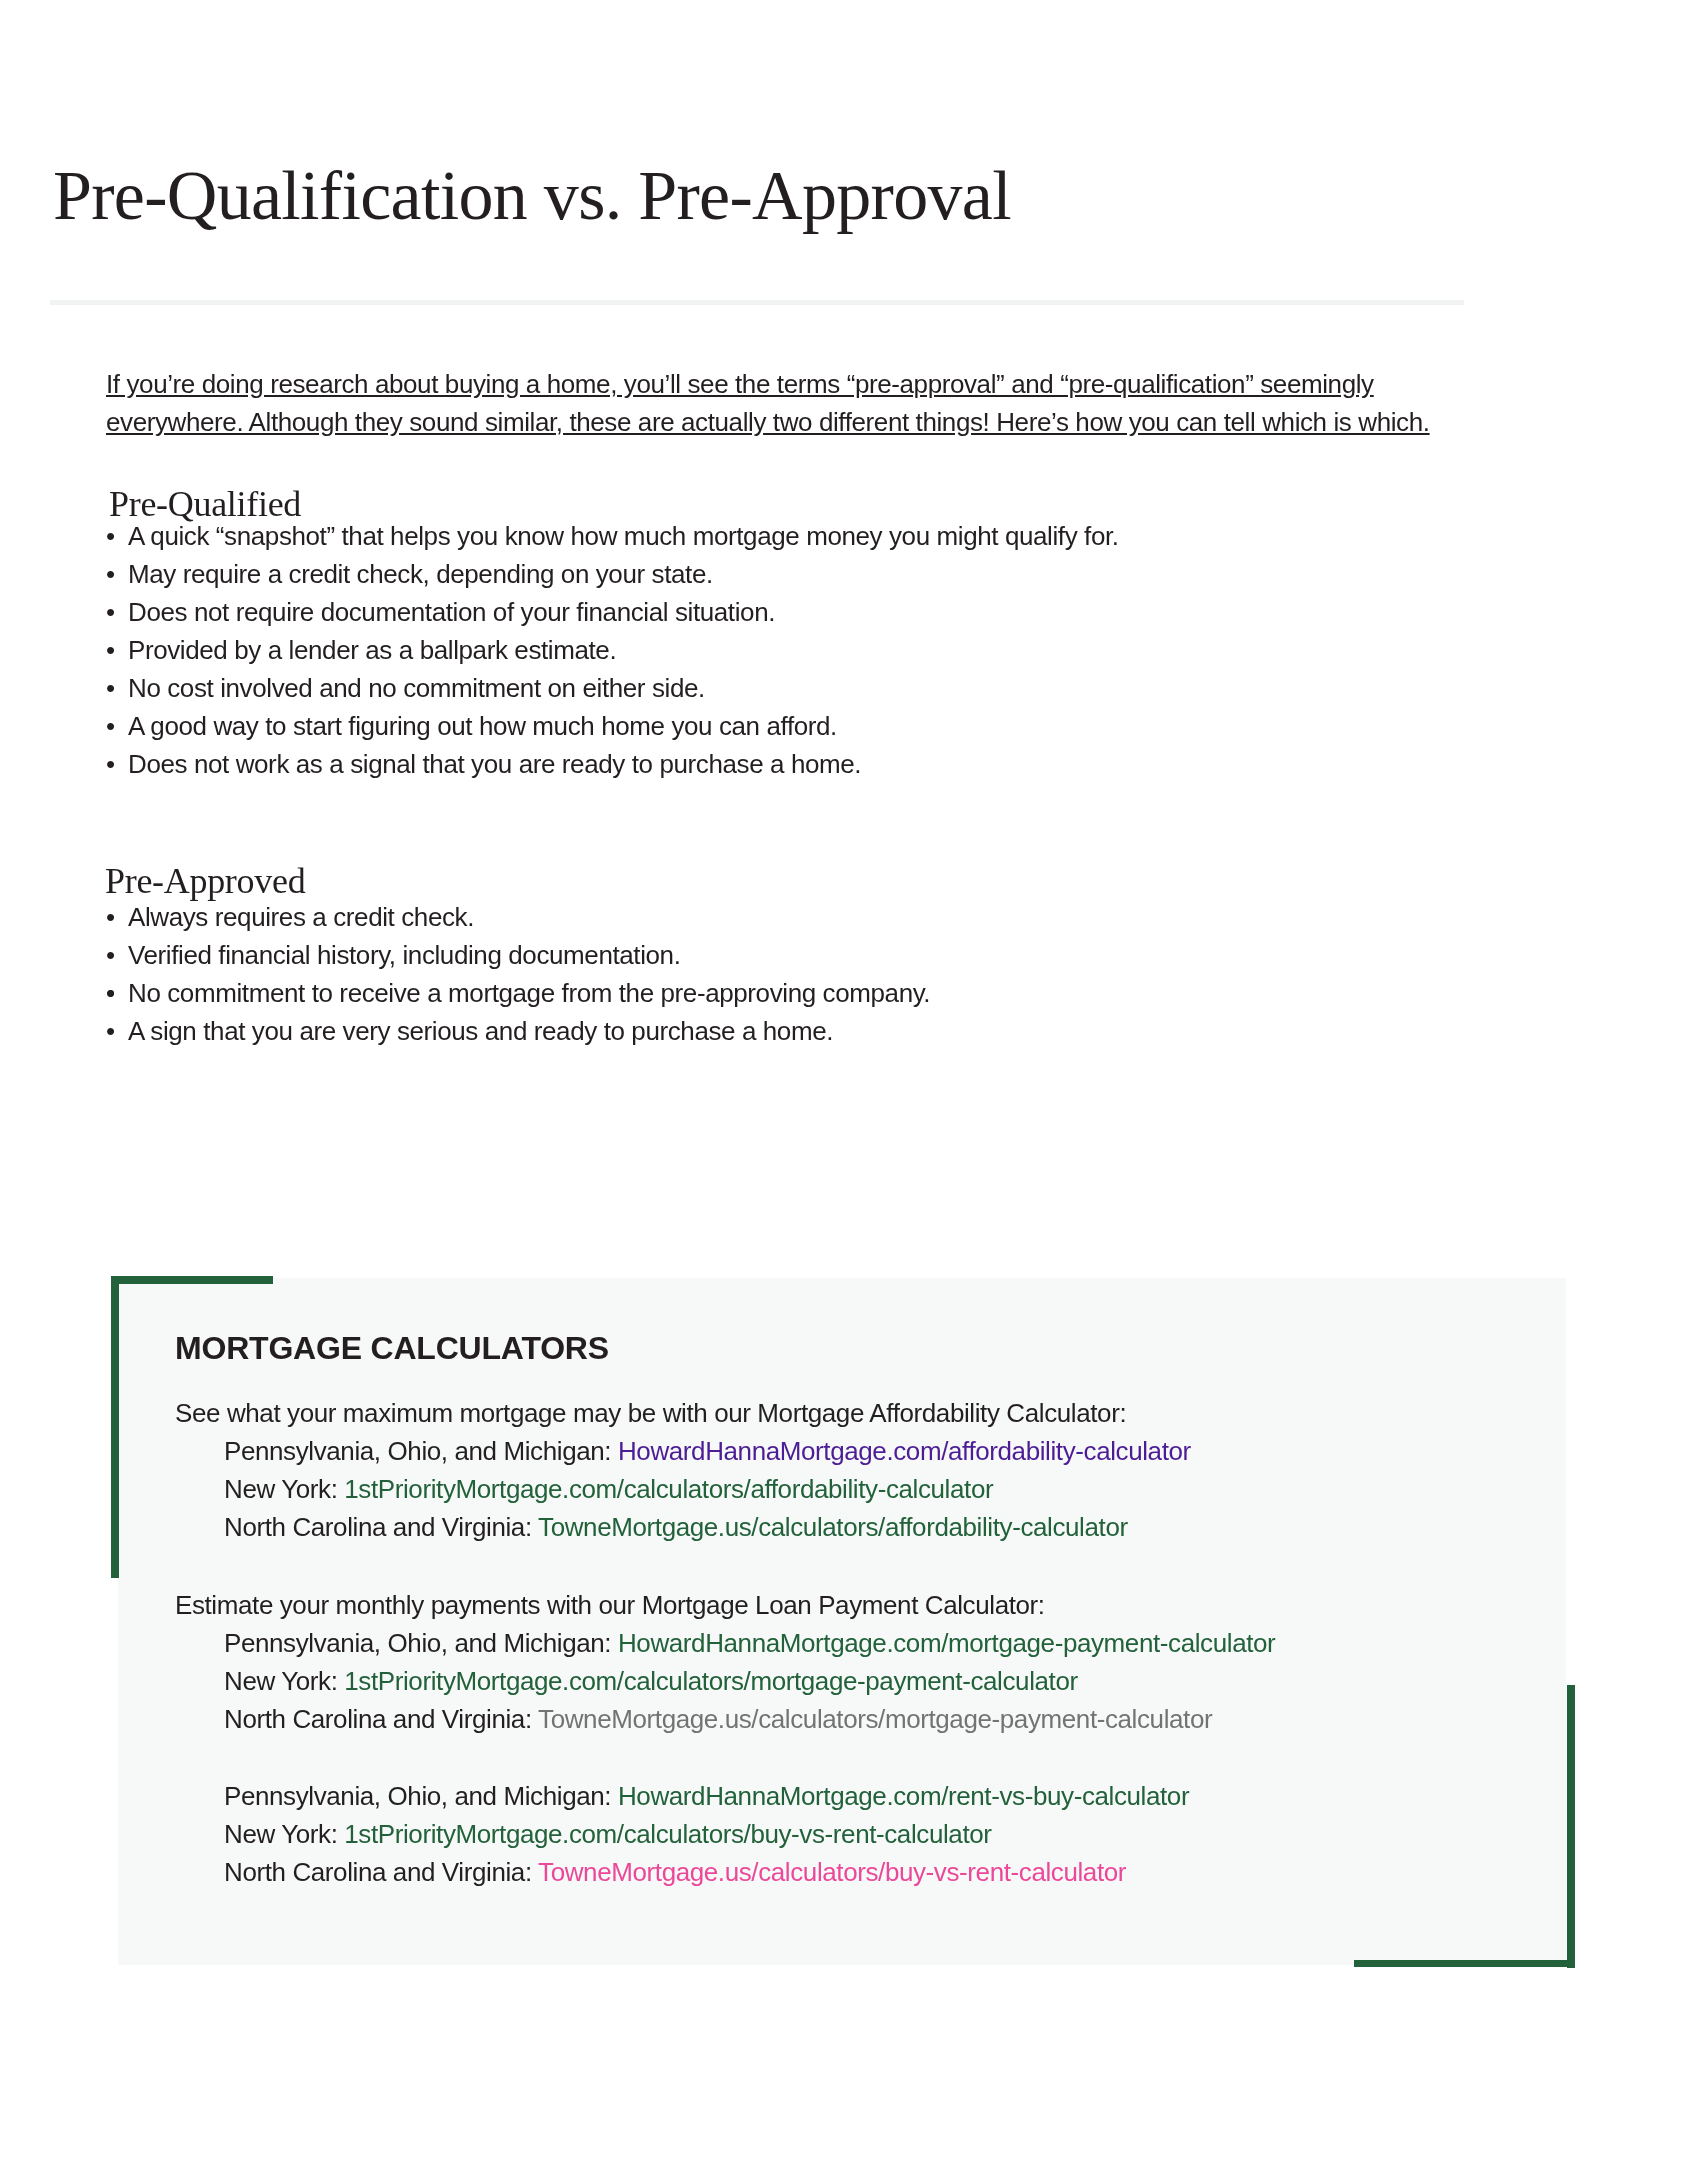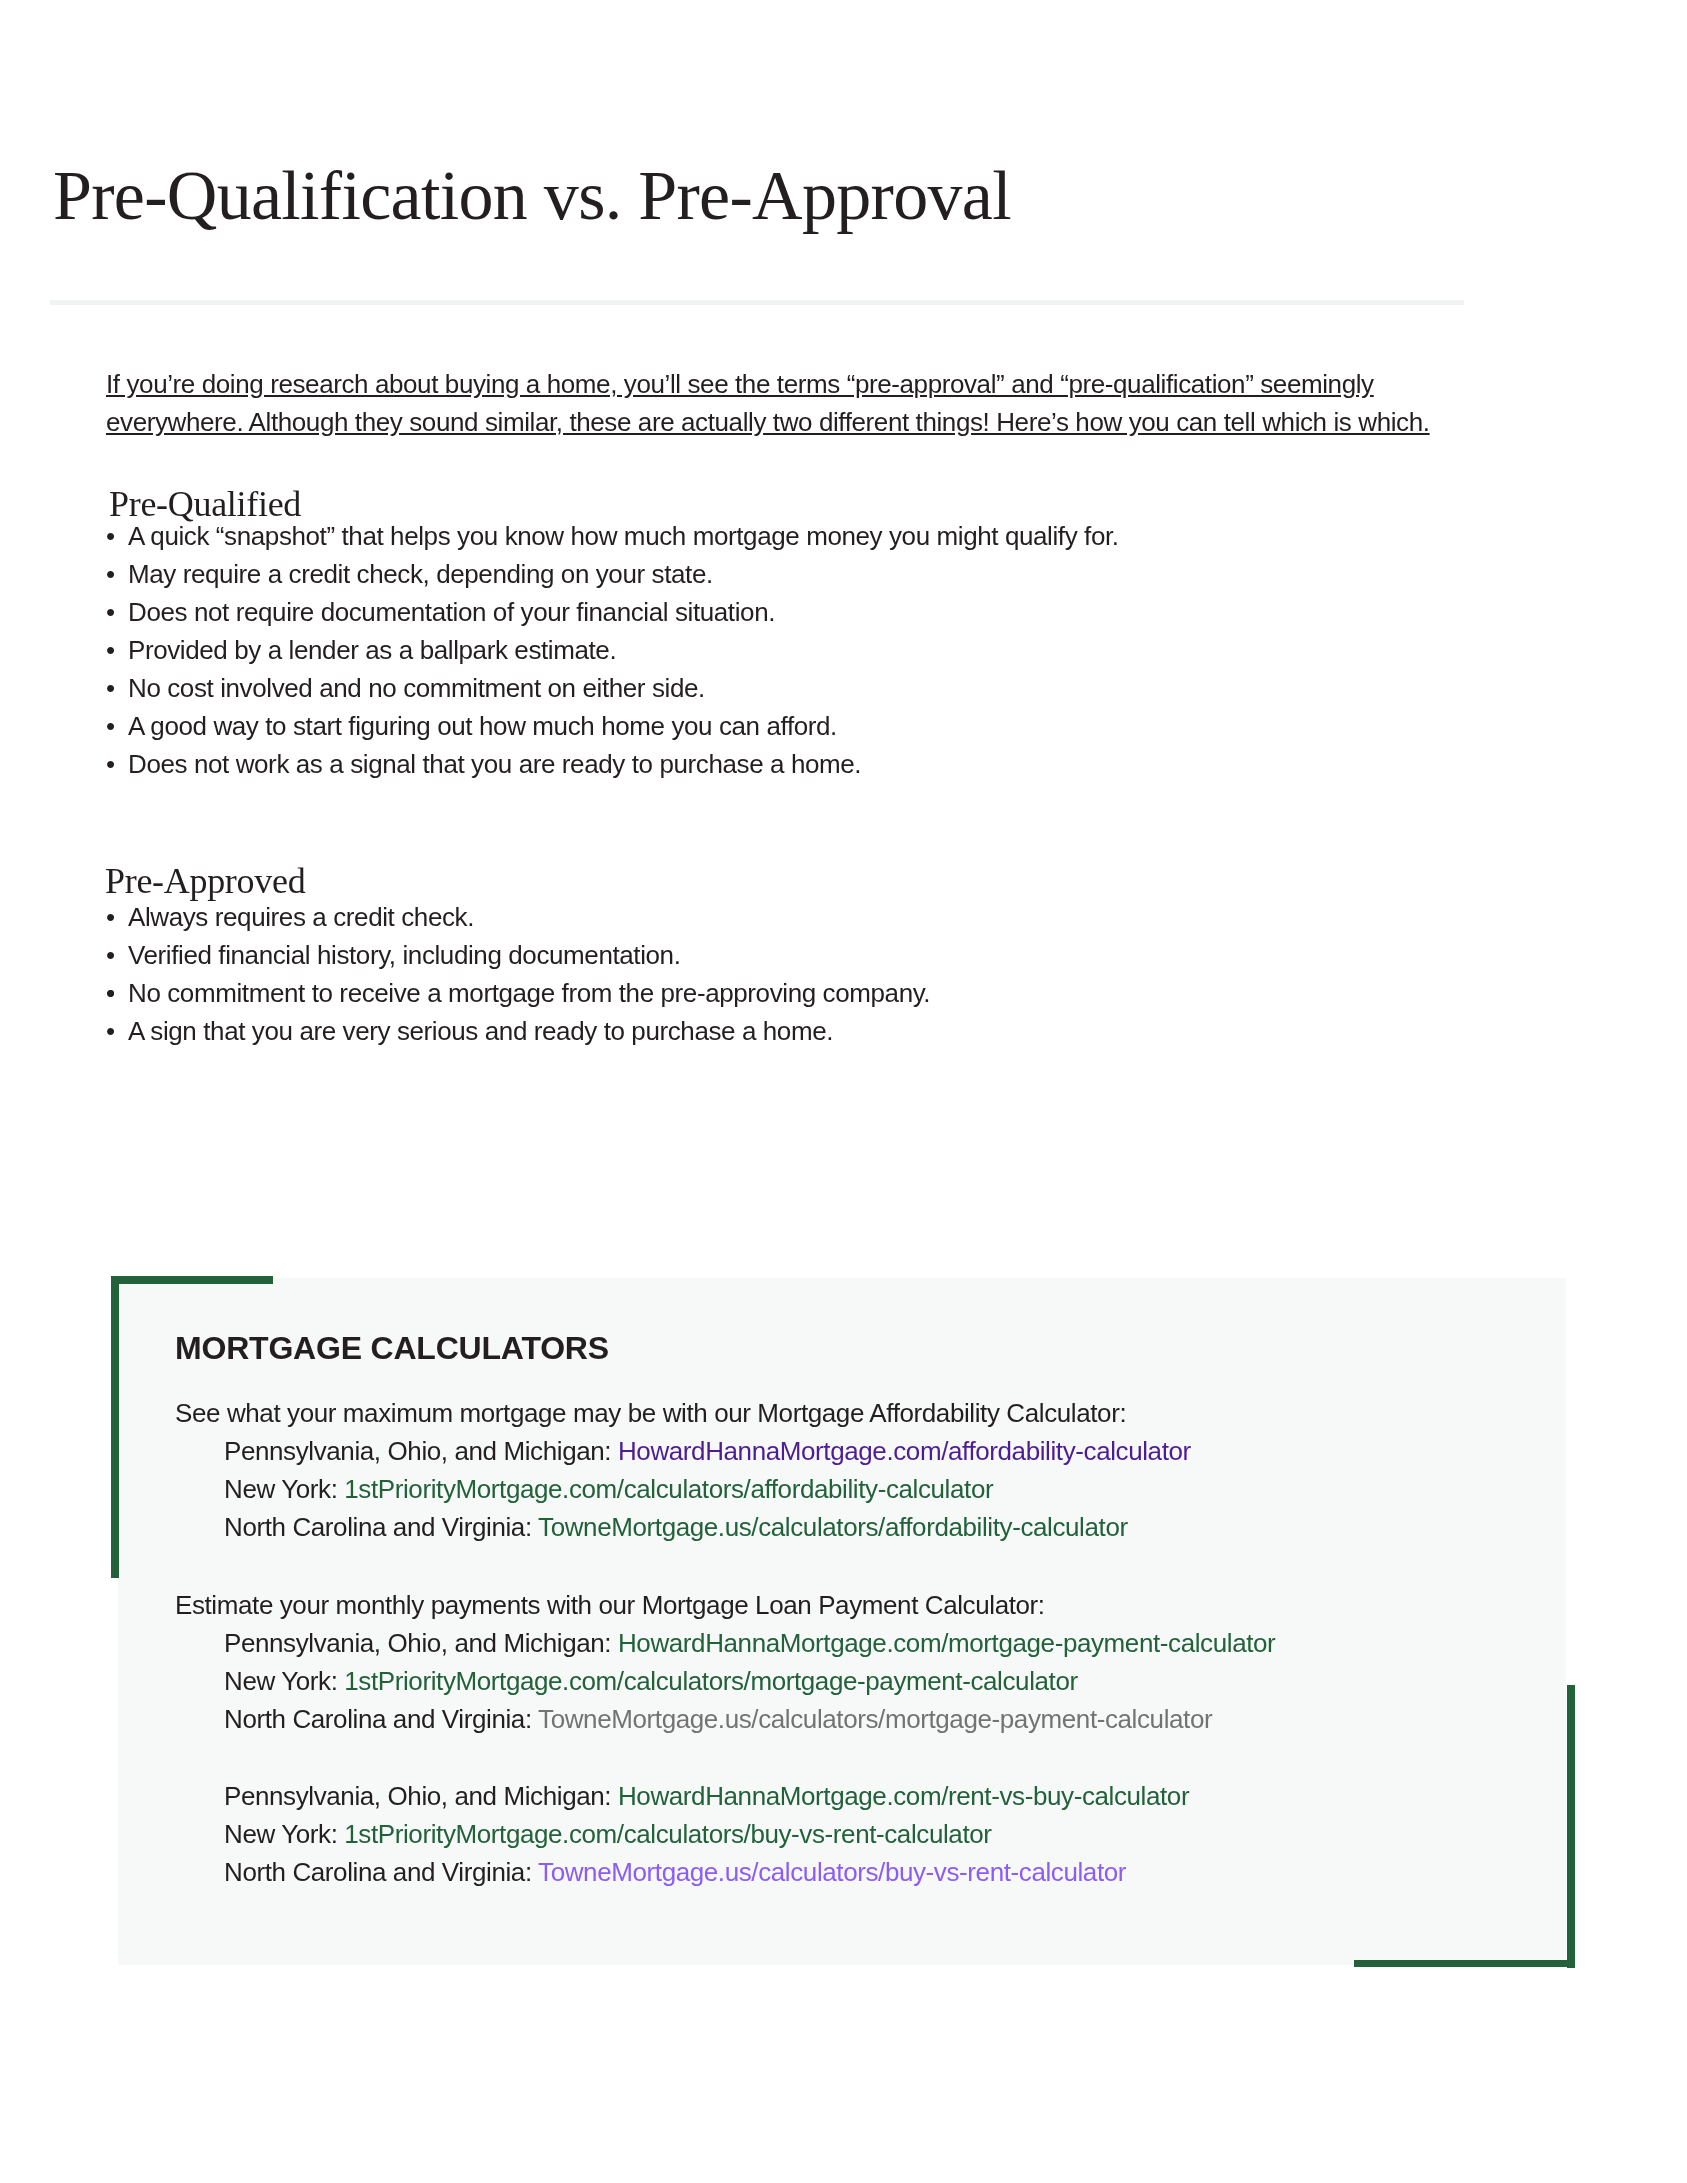--- a/index.html
+++ b/index.html
@@ -90,15 +90,15 @@
 <div id="group-1" class="calc-group sans body-text">
   <div class="intro-line">Estimate your monthly payments with our Mortgage Loan Payment Calculator:</div>
   <div class="region-line"><span>Pennsylvania, Ohio, and Michigan: </span><a class="link" style="color: rgb(34, 97, 58);">HowardHannaMortgage.com/mortgage-payment-calculator</a></div>
   <div class="region-line"><span>New York: </span><a class="link" style="color: rgb(34, 97, 58);">1stPriorityMortgage.com/calculators/mortgage-payment-calculator</a></div>
   <div class="region-line"><span>North Carolina and Virginia: </span><a class="link" style="color: #737373;">TowneMortgage.us/calculators/mortgage-payment-calculator</a></div>
 </div>
 
 <div id="group-2" class="calc-group sans body-text">
   <div class="region-line"><span>Pennsylvania, Ohio, and Michigan: </span><a class="link" style="color: rgb(34, 97, 58);">HowardHannaMortgage.com/rent-vs-buy-calculator</a></div>
   <div class="region-line"><span>New York: </span><a class="link" style="color: rgb(34, 97, 58);">1stPriorityMortgage.com/calculators/buy-vs-rent-calculator</a></div>
-  <div class="region-line"><span>North Carolina and Virginia: </span><a class="link" style="color: #8b5cf6;">TowneMortgage.us/calculators/buy-vs-rent-calculator</a></div>
+  <div class="region-line"><span>North Carolina and Virginia: </span><a class="link" style="color: #ec4899;">TowneMortgage.us/calculators/buy-vs-rent-calculator</a></div>
 </div>
 
 
 </body></html>

